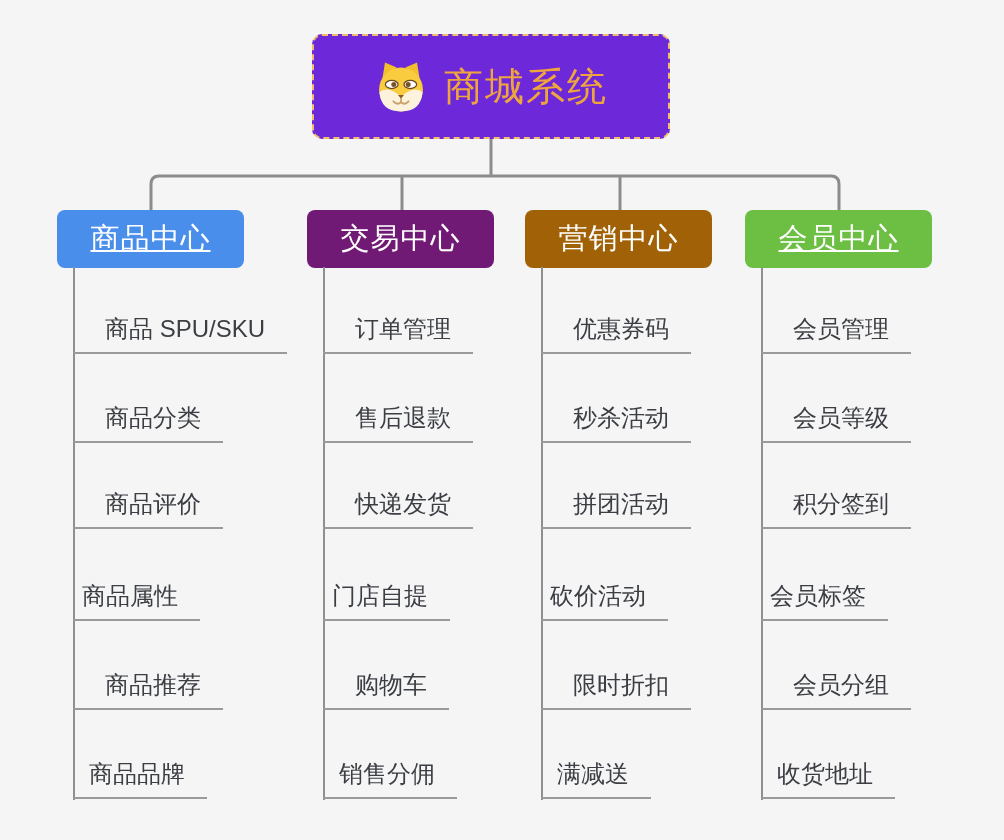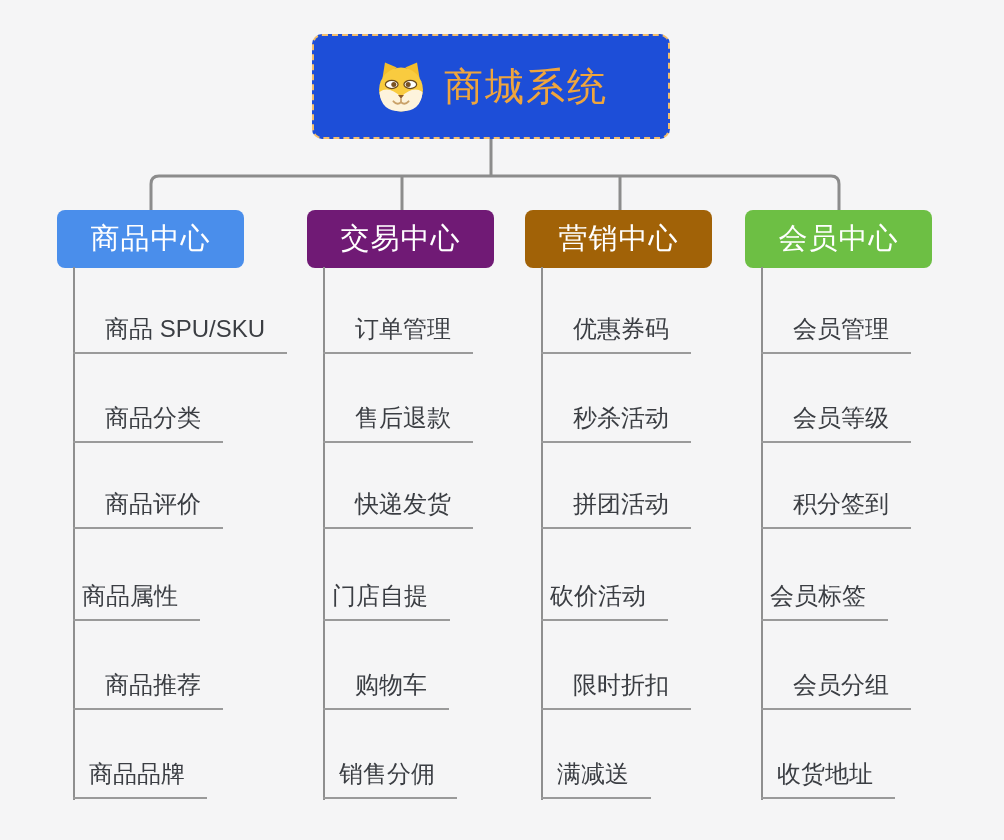--- a/index.html
+++ b/index.html
@@ -13,21 +13,21 @@
   #canvas { position: absolute; inset: 0; width: 1004px; height: 840px; }
 
   
   #connectors { position: absolute; left: 0; top: 0; pointer-events: none; }
 
   
   .root-node {
     position: absolute;
     left: 312px; top: 34px;
     width: 358px; height: 105px;
-    background: #1d4ed8;
+    background: #6d28d9;
     border: 2px dashed #F3BE6B;
     border-radius: 10px;
     display: flex;
     align-items: center;
     justify-content: center;
     gap: 16px;
   }
   .root-title {
     font-size: 39px;
     color: #EFA53D;
@@ -46,21 +46,21 @@
     align-items: center;
     justify-content: center;
     color: #FFFFFF;
     font-size: 29px;
     letter-spacing: 1px;
     white-space: nowrap;
   }
   .branch-pos-0 { left: 57px; }
   .branch-pos-1 { left: 307px; }
   .branch-pos-2 { left: 525px; }
-  .branch-pos-3 { left: 745px; }
+  .branch-pos-3 { left: 745px; text-decoration: underline; }
 
   
   .column {
     position: absolute;
     top: 267px;
     width: 240px;
     height: 535px;
   }
   .col-pos-0 { left: 73px; text-decoration: underline; }
   .col-pos-1 { left: 323px; }
@@ -116,21 +116,21 @@
       <ellipse cx="43" cy="29" rx="7.5" ry="4.8" fill="#FFFFFF" stroke="#6B4A1E" stroke-width="1.5"></ellipse>
       <circle cx="23.5" cy="29" r="3" fill="#7A5224"></circle>
       <circle cx="40.5" cy="29" r="3" fill="#7A5224"></circle>
       <path d="M28.5,41.5 L35.5,41.5 L32,46 Z" fill="#8A5A28"></path>
       <path d="M32,46 V50" stroke="#C9A169" stroke-width="2" stroke-linecap="round" fill="none"></path>
       <path d="M23,49 Q27.5,54 32,50 Q36.5,54 41,49" stroke="#C9A169" stroke-width="2.2" stroke-linecap="round" fill="none"></path>
     </svg>
     <span class="root-title">商城系统</span>
   </div>
 
-  <div class="branch-node branch-pos-0" style="background: rgb(74, 142, 235);">
+  <div class="branch-node branch-pos-0" style="background: rgb(74, 142, 235); text-decoration: underline;">
     <span>商品中心</span>
   </div>
   <div class="branch-node branch-pos-1" style="background: #701a75;">
     <span>交易中心</span>
   </div>
   <div class="branch-node branch-pos-2" style="background: #a16207;">
     <span>营销中心</span>
   </div>
   <div class="branch-node branch-pos-3" style="background: rgb(109, 191, 68);">
     <span>会员中心</span>

